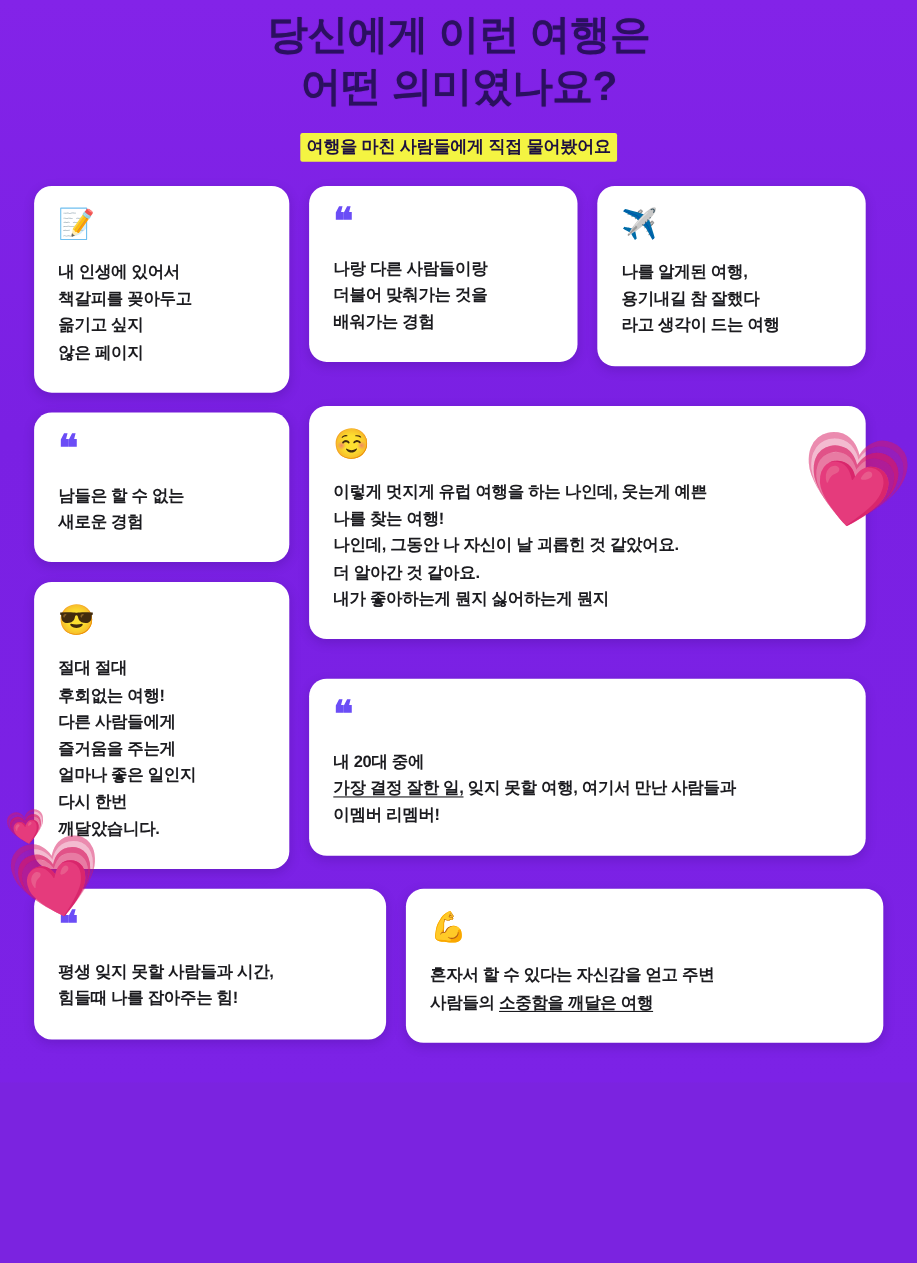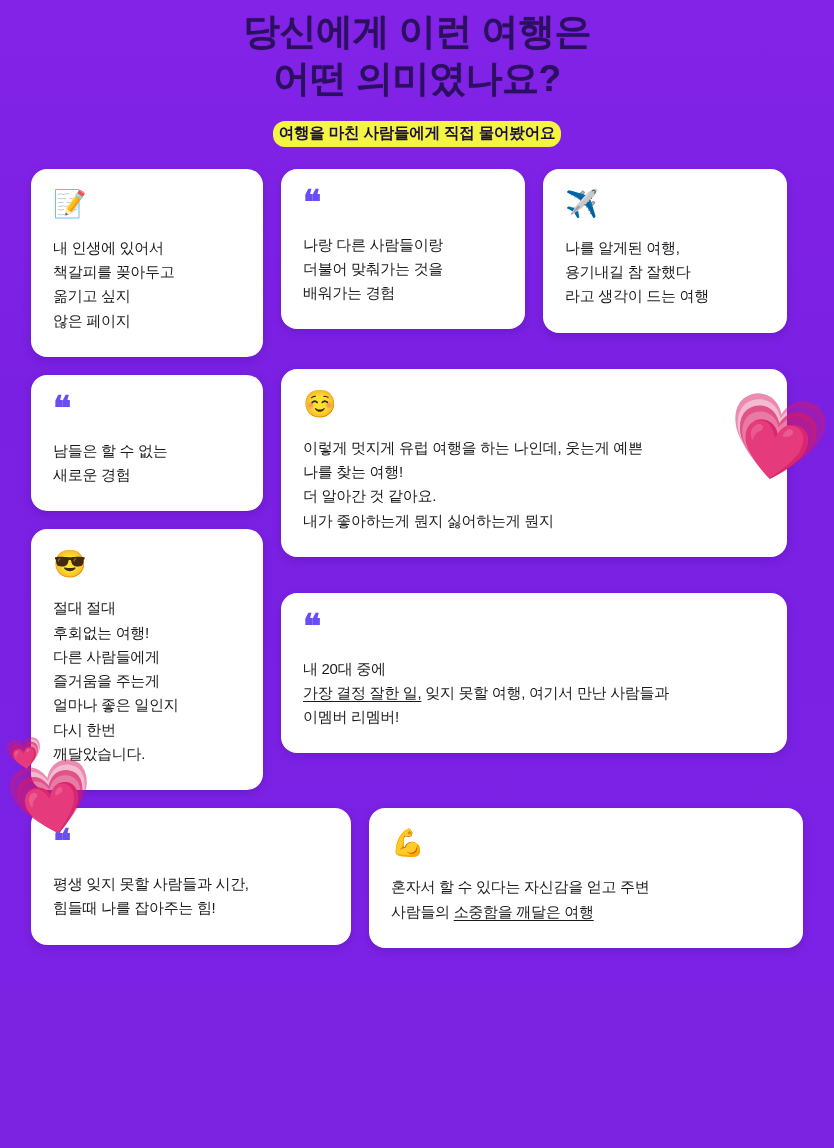--- a/index.html
+++ b/index.html
@@ -44,21 +44,21 @@
     margin-top: 18px;
     text-align: center;
   }
   .subtitle {
     display: inline-block;
     font-size: 15.5px;
     font-weight: bold;
     color: #1d1040;
     background: #f4f442;
     padding: 2px 6px 3px 6px;
-    border-radius: 12px;
+    border-radius: 2px;
     filter: blur(0.5px);
     letter-spacing: -0.2px;
   }
 
   
   .board {
     position: relative;
     margin: 22px auto 0 auto;
     width: 772px;
   }
@@ -96,20 +96,21 @@
     margin-bottom: 18px;
     font-family: "Liberation Serif", serif;
   }
   .card p {
     margin: 0;
     font-size: 15px;
     line-height: 1.62;
     color: #1b1b1f;
     letter-spacing: -0.3px;
     white-space: pre-line;
+    font-weight: bold;
   }
   .card p .u {
     text-decoration: underline;
     text-underline-offset: 3px;
   }
 
   
   .w-left   { width: 232px; }
   .w-mid    { width: 244px; }
   .w-right  { width: 244px; }
@@ -205,20 +206,21 @@
             <p class="u">나를 알게된 여행,</p>
             <p>용기내길 참 잘했다
 라고 생각이 드는 여행</p>
           </div>
         </div>
 
         <div class="card w-wide" style="margin-bottom:0;">
           <span class="deco">☺️</span>
           <p>이렇게 멋지게 유럽 여행을 하는 나인데, 웃는게 예쁜</p>
           <p>나를 찾는 여행!</p>
+          <p>나인데, 그동안 나 자신이 날 괴롭힌 것 같았어요.</p>
           <p>더 알아간 것 같아요.</p>
           <p>내가 좋아하는게 뭔지 싫어하는게 뭔지</p>
         </div>
 
         <div class="card w-wide2" style="margin-top:18px;">
           <span class="quote-mark">❝</span>
           <p>내 20대 중에</p>
           <p><span class="u">가장 결정 잘한 일,</span><span> 잊지 못할 여행, 여기서 만난 사람들과</span></p>
           <p>이멤버 리멤버!</p>
         </div>

